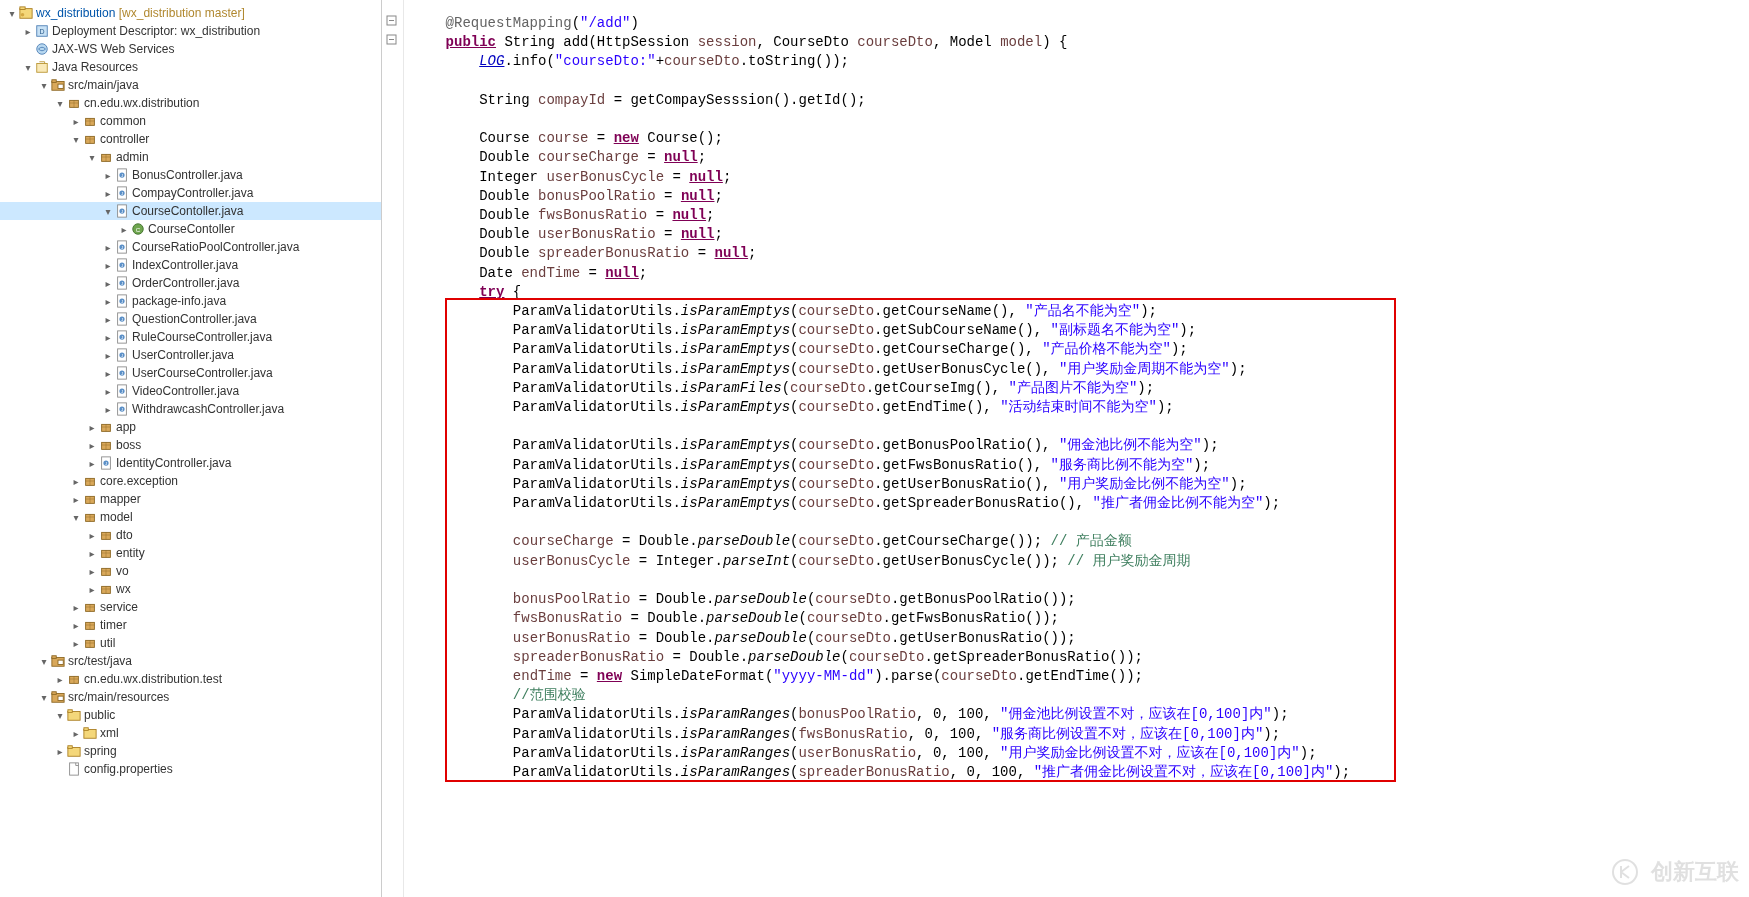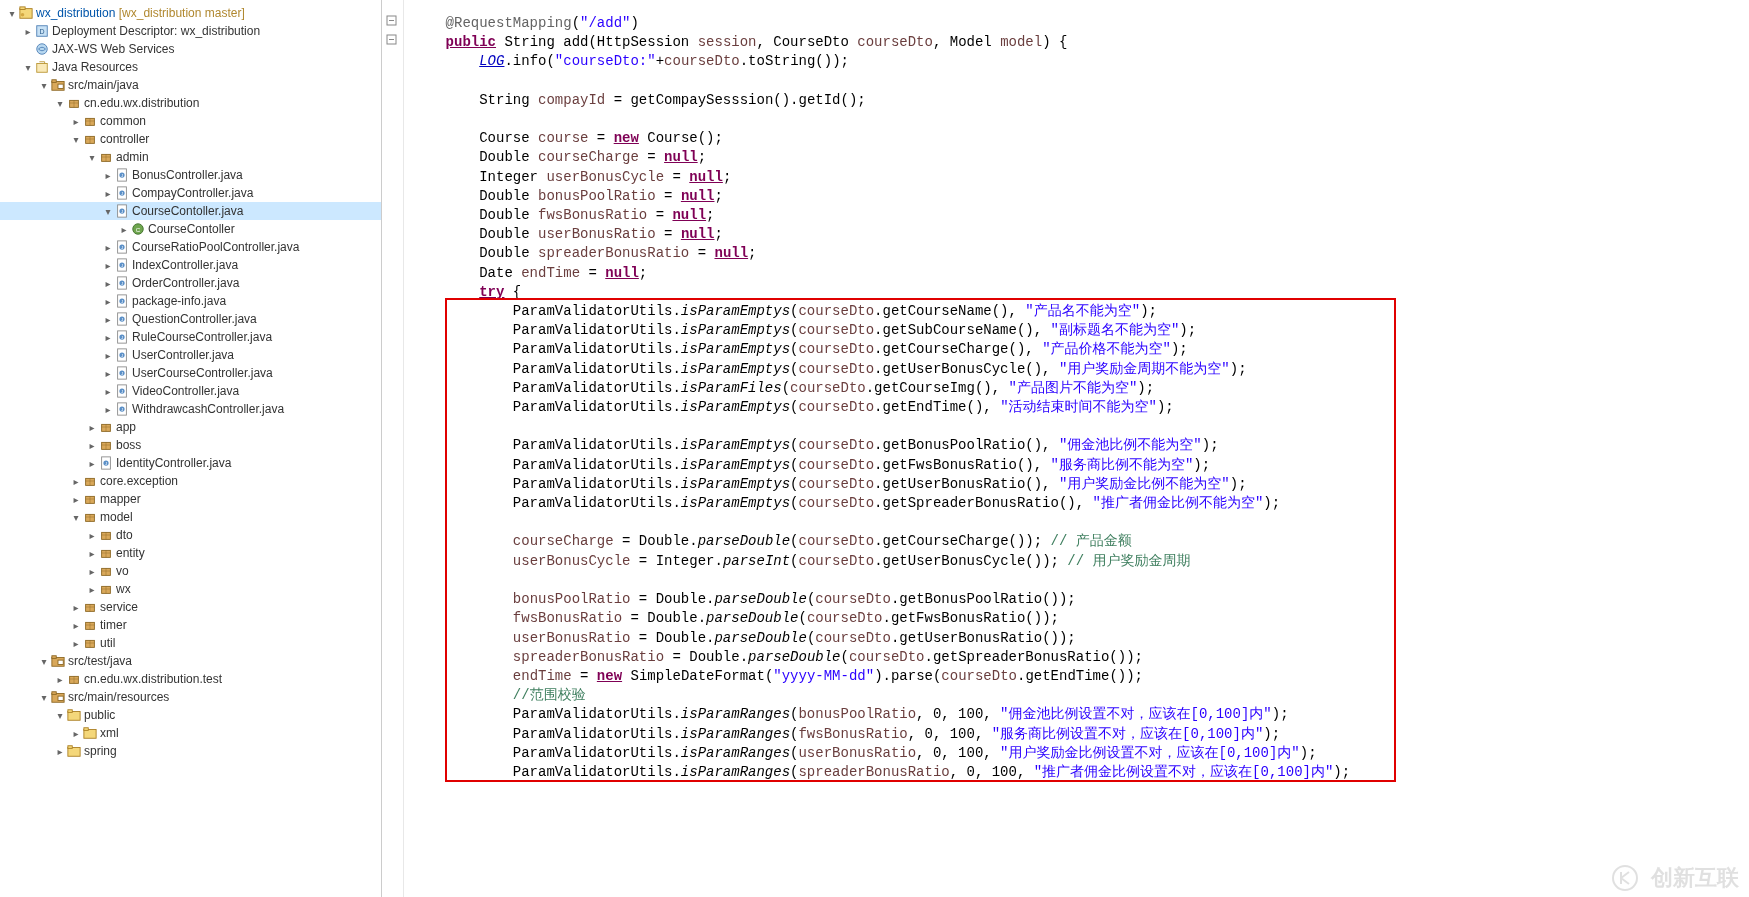--- a/index.html
+++ b/index.html
@@ -20,21 +20,21 @@
 .kw { color: #7f0055; font-weight: bold; text-decoration: underline; }
 .str { color: #2a00ff; }
 .ann { color: #646464; }
 .cmt { color: #3f7f5f; }
 .sfld { color: #0000c0; font-style: italic; text-decoration: underline; }
 .smth { font-style: italic; }
 .par { color: #6a3e3e; margin-top: 14px; }
 .ruler { position: absolute; left: 0; top: 0; width: 22px; height: 100%; border-right: 1px solid #e8e8e8; background: #fff; }
 .ruler-mark { position: absolute; left: 4px; width: 12px; height: 12px; }
 .redbox { border: 2px solid #e00000; position: absolute; pointer-events: none; }
-.watermark { position: absolute; right: 10px; bottom: 4px; opacity: 0.25; font-size: 22px; font-weight: bold; color: #888; display: flex; align-items: center; gap: 12px; }
+.watermark { position: absolute; right: 10px; bottom: 10px; opacity: 0.25; font-size: 22px; font-weight: bold; color: #888; display: flex; align-items: center; gap: 12px; }
 </style>
 </head>
 <body>
 
 <div class="ide">
   <div class="sidebar">
     <div class="tree" id="tree">
         <div class="tree-item">
           <span class="indent" style="width:6px"></span>
           <span class="tw">▾</span>
@@ -507,20 +507,31 @@
         <div class="tree-item">
           <span class="indent" style="width:54px"></span>
           <span class="tw">▸</span>
           <span class="ico">
             <svg viewBox="0 0 16 16">
               <rect x="1" y="4" width="14" height="10" fill="#f4d77a" stroke="#a87c1f"></rect>
               <rect x="1" y="2" width="5" height="3" fill="#f4d77a" stroke="#a87c1f"></rect>
             </svg>
           </span>
           <span class="lbl ">spring</span>
+        </div>
+        <div class="tree-item">
+          <span class="indent" style="width:54px"></span>
+          <span class="tw"></span>
+          <span class="ico">
+            <svg viewBox="0 0 16 16">
+              <rect x="3" y="1" width="10" height="14" fill="#fff" stroke="#888"></rect>
+              <path d="M10 1 L10 4 L13 4" fill="none" stroke="#888"></path>
+            </svg>
+          </span>
+          <span class="lbl ">config.properties</span>
         </div>
       </div>
   </div>
   <div class="editor">
     <div class="ruler">
       <svg class="ruler-mark" style="top:15px">
           <rect x="1" y="1" width="9" height="9" fill="#fff" stroke="#888"></rect>
           <line x1="3" y1="5.5" x2="8" y2="5.5" stroke="#888"></line>
         </svg>
       <svg class="ruler-mark" style="top:34px">

